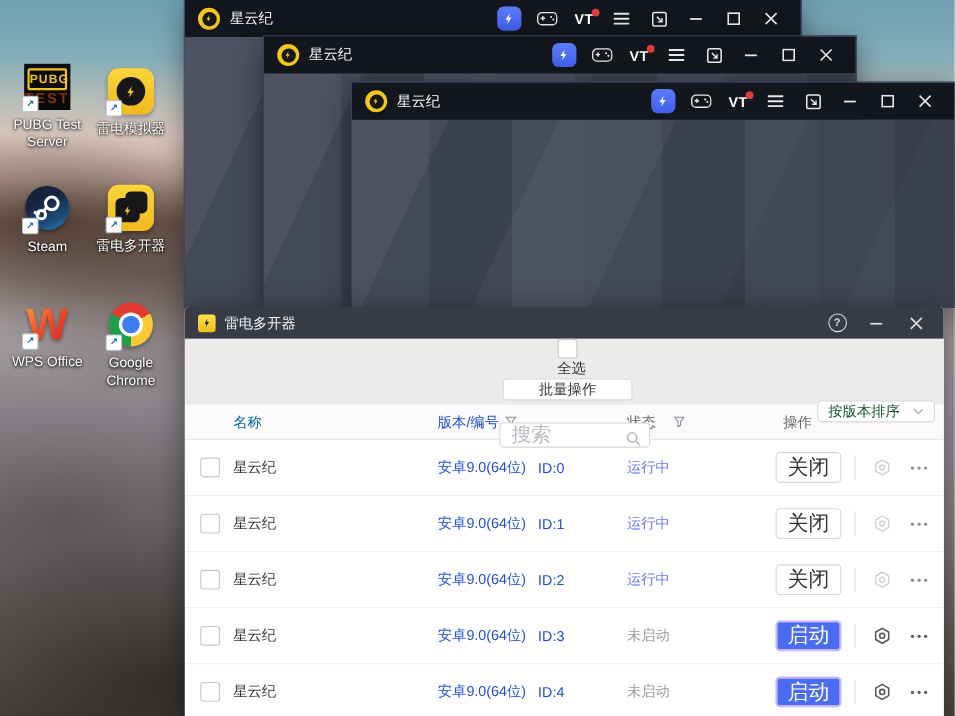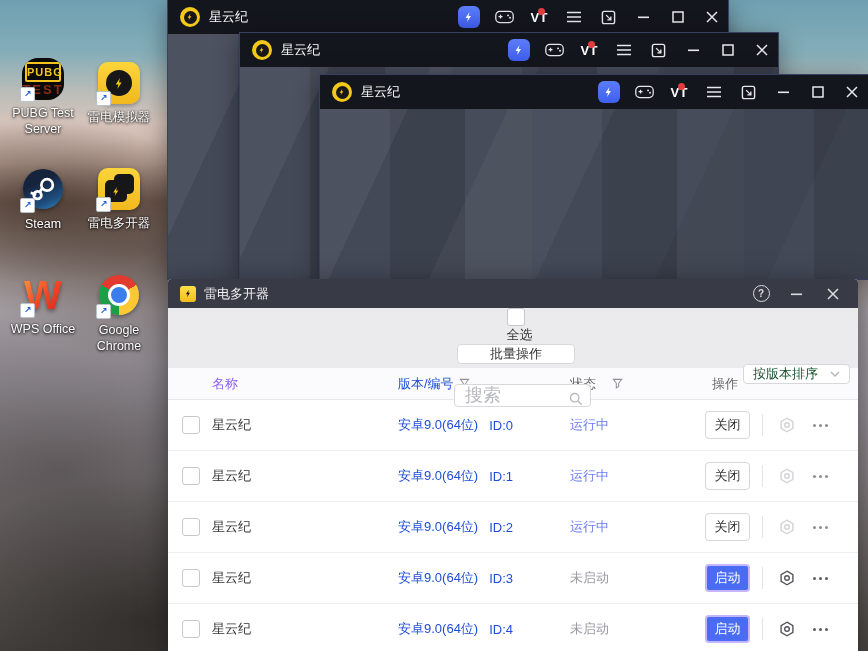--- a/index.html
+++ b/index.html
@@ -21,21 +21,21 @@
 
   
   .dicon{position:absolute;width:78px;text-align:center;cursor:default;}
   .dicon .art{width:42px;height:42px;margin:0 auto;position:relative;}
   .dicon .label{margin-top:5px;font-size:12.5px;line-height:16px;color:#fff;
     text-shadow:0 1px 3px rgba(0,0,0,.95),0 0 2px rgba(0,0,0,.7);}
   .shortcut{position:absolute;left:-2px;bottom:-2px;width:13px;height:13px;background:#fff;
     border:1px solid #b9c3cc;border-radius:2px;font-size:9px;font-weight:bold;color:#1f62d6;
     display:flex;align-items:center;justify-content:center;line-height:1;}
   
-  .pubg-box{width:42px;height:42px;background:#0a0a0a;border-radius:16px;overflow:hidden;}
+  .pubg-box{width:42px;height:42px;background:#0a0a0a;border-radius:0;overflow:hidden;}
   .pubg-top{margin:4px 3px 0 3px;border:2px solid #f2c41d;border-radius:2px;
     color:#f2c41d;font-weight:bold;font-size:11px;letter-spacing:1px;line-height:16px;}
   .pubg-test{color:#8a2d14;font-weight:bold;font-size:13px;letter-spacing:2px;line-height:16px;}
   
   .ld-sq{width:42px;height:42px;border-radius:10px;background:linear-gradient(180deg,#fbd53a,#f1b91e);
     position:relative;box-shadow:0 2px 4px rgba(0,0,0,.3);}
   .ld-core{position:absolute;left:8px;top:8px;width:26px;height:26px;border-radius:50%;background:#17171a;
     display:flex;align-items:center;justify-content:center;}
   .ld-sq .back-card{position:absolute;right:6px;top:6px;width:20px;height:20px;border-radius:5px;background:#17171a;}
   .ld-sq .front-card{position:absolute;left:7px;top:12px;width:22px;height:22px;border-radius:5px;background:#17171a;
@@ -57,21 +57,21 @@
   .chrome-circ .core{position:absolute;left:12px;top:12px;width:16px;height:16px;border-radius:50%;background:#3b7ded;}
 
   
   .emu-win{position:absolute;outline:1px solid #394063;box-shadow:0 6px 24px rgba(0,0,0,.45);}
   .emu-titlebar{height:34px;background:#14161d;display:flex;align-items:center;padding:0 10px 0 12px;box-sizing:border-box;}
   .emu-logo{width:20px;height:20px;border-radius:50%;background:#f3c818;position:relative;flex:0 0 auto;}
   .emu-logo .core{position:absolute;left:3.5px;top:3.5px;width:13px;height:13px;border-radius:50%;background:#17171a;
     display:flex;align-items:center;justify-content:center;}
   .emu-title{margin-left:9px;color:#fff;font-size:13px;}
   .tb-icons{margin-left:auto;display:flex;align-items:center;}
-  .tb-item{width:34px;height:34px;display:flex;align-items:center;justify-content:flex-end;position:relative;}
+  .tb-item{width:34px;height:34px;display:flex;align-items:center;justify-content:center;position:relative;}
   .boost-btn{width:22px;height:22px;border-radius:6px;background:linear-gradient(180deg,#5b7cf8,#3f5fee);
     display:flex;align-items:center;justify-content:center;}
   .vt-label{color:#fff;font-weight:bold;font-size:13px;letter-spacing:.5px;}
   .vt-dot{position:absolute;top:8px;right:3px;width:7px;height:7px;border-radius:50%;background:#e03e3e;}
   .emu-body{position:absolute;left:0;right:0;bottom:0;top:34px;background:#3e4350;
     background-image:
       linear-gradient(115deg, rgba(255,255,255,.05) 0 14%, transparent 14% 30%, rgba(255,255,255,.04) 30% 47%, transparent 47% 66%, rgba(0,0,0,.06) 66% 84%, transparent 84%),
       repeating-linear-gradient(90deg,#444958 0 70px,#3c414e 70px 145px,#474c5a 145px 212px);
   }
 
@@ -101,29 +101,29 @@
   .search-box input{width:100%;height:100%;box-sizing:border-box;border:1px solid #d8d8dc;border-radius:4px;
     padding:0 28px 0 10px;font-size:18px;color:#333;outline:none;font-family:inherit;}
   .search-box input::placeholder{color:#b8b8c0;}
   .search-box svg{position:absolute;right:8px;top:8px;}
 
   .m-header{height:31px;background:#fbfbfd;border-bottom:1px solid #e7e7ea;display:flex;align-items:center;
     font-size:13px;color:#666;}
   .m-row{height:50px;background:#fff;border-bottom:1px solid #eeeef1;display:flex;align-items:center;font-size:13px;}
   .cell-check{width:44px;box-sizing:border-box;padding-left:14px;display:flex;align-items:center;}
   .cell-name{width:186px;color:#333;}
-  .m-header .cell-name{color:#8b5cf6;display:flex;align-items:center;gap:5px;}
+  .m-header .cell-name{color:#0369a1;display:flex;align-items:center;gap:5px;}
   .cell-version{width:172px;color:#1d4ed8;display:flex;align-items:center;gap:5px;}
   .cell-version .iid{margin-left:6px;}
   .cell-status{width:135px;}
   .status-running{color:#6a7bf0;}
   .status-stopped{color:#9a9aa2;}
   .cell-actions{flex:1;display:flex;align-items:center;padding-left:0;}
   .m-header .cell-actions{padding-left:7px;color:#666;}
-  .act-btn{width:45px;height:28px;border-radius:4px;font-size:13px;display:flex;align-items:center;justify-content:center;box-sizing:border-box;}
+  .act-btn{width:60px;height:28px;border-radius:4px;font-size:19px;display:flex;align-items:center;justify-content:center;box-sizing:border-box;}
   .btn-close{background:#fff;border:1px solid #d6d6db;color:#333;}
   .btn-start{background:#4a6cf2;border:2px solid #c4b5fd;color:#fff;}
   .act-div{width:1px;height:22px;background:#e5e5e8;margin-left:12px;}
   .gear{margin-left:16px;display:flex;}
   .dots{margin-left:18px;display:flex;gap:3px;}
   .dots i{width:3px;height:3px;border-radius:50%;background:#8f8f96;display:block;}
   .m-row.stopped .dots i{background:#5c5c62;}
 </style>
 </head>
 <body>

